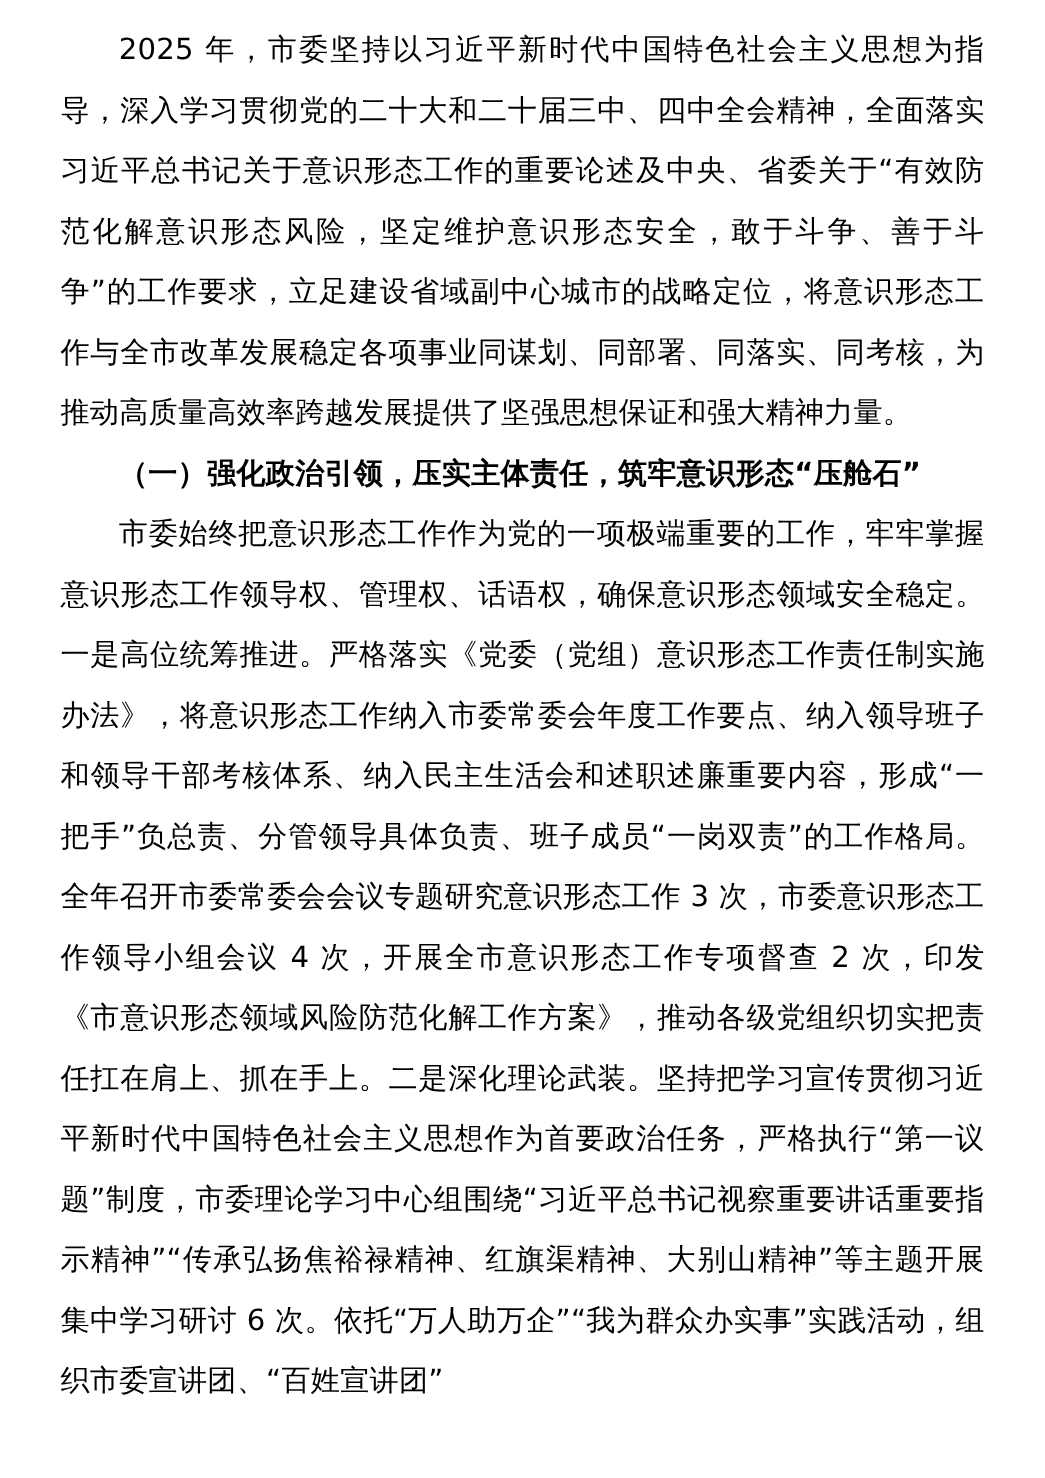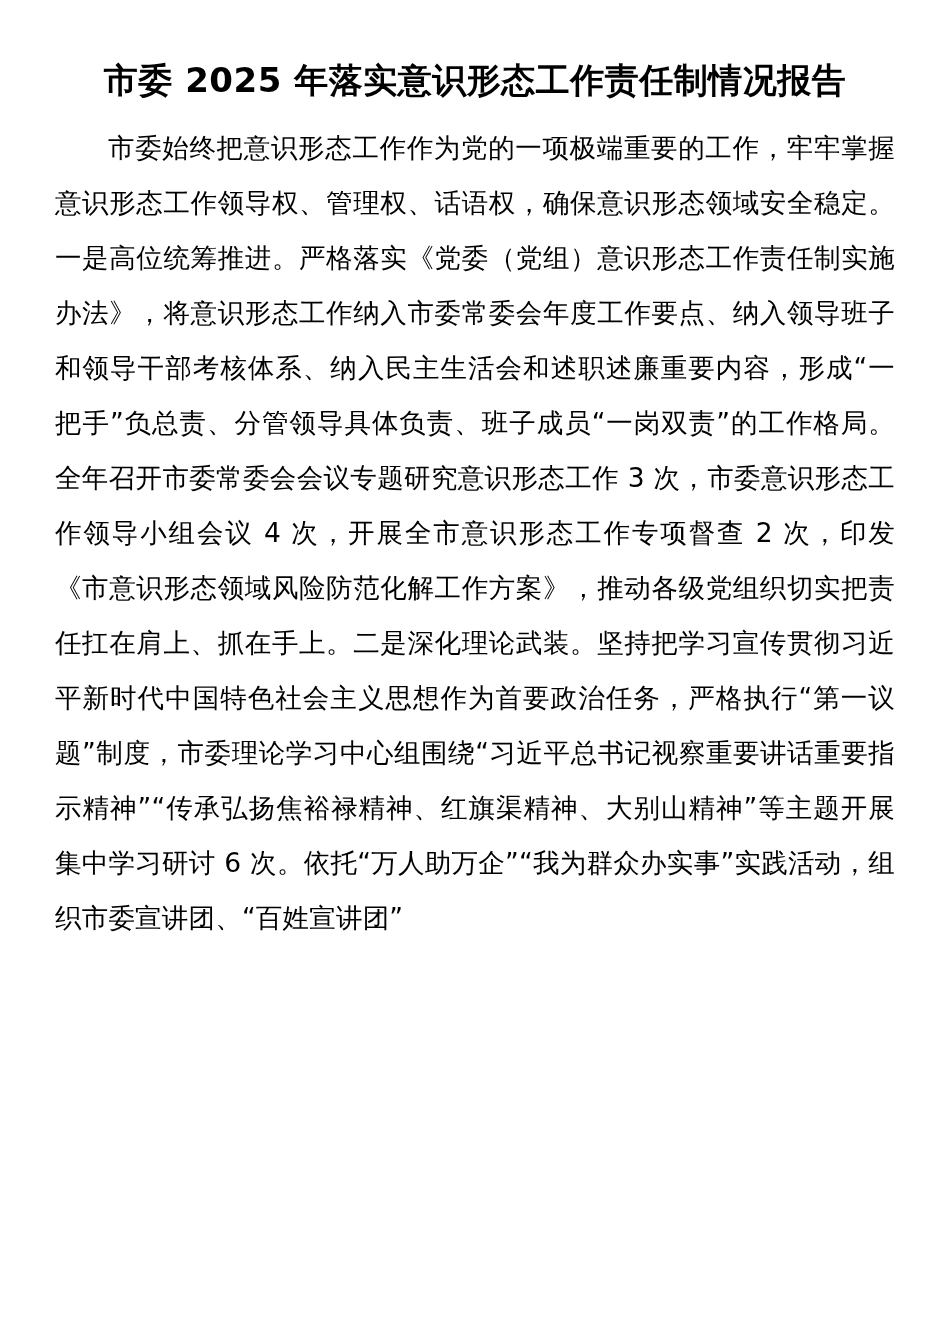--- a/index.html
+++ b/index.html
@@ -63,24 +63,25 @@
     text-indent: 2em;
     font-weight: bold;
     letter-spacing: 0.2px;
   }
 </style>
 </head>
 <body>
 
 <div class="page">
 
-  <h1 class="doc-title">市委 2025 年落实意识形态工作责任制情况报告</h1>
 
   <div class="body-block">
 
+    <p class="para">2025 年，市委坚持以习近平新时代中国特色社会主义思想为指导，深入学习贯彻党的二十大和二十届三中、四中全会精神，全面落实习近平总书记关于意识形态工作的重要论述及中央、省委关于“有效防范化解意识形态风险，坚定维护意识形态安全，敢于斗争、善于斗争”的工作要求，立足建设省域副中心城市的战略定位，将意识形态工作与全市改革发展稳定各项事业同谋划、同部署、同落实、同考核，为推动高质量高效率跨越发展提供了坚强思想保证和强大精神力量。</p>
 
 
+    <p class="heading-2">（一）强化政治引领，压实主体责任，筑牢意识形态“压舱石”</p>
 
     <p class="para">市委始终把意识形态工作作为党的一项极端重要的工作，牢牢掌握意识形态工作领导权、管理权、话语权，确保意识形态领域安全稳定。一是高位统筹推进。严格落实《党委（党组）意识形态工作责任制实施办法》，将意识形态工作纳入市委常委会年度工作要点、纳入领导班子和领导干部考核体系、纳入民主生活会和述职述廉重要内容，形成“一把手”负总责、分管领导具体负责、班子成员“一岗双责”的工作格局。全年召开市委常委会会议专题研究意识形态工作 3 次，市委意识形态工作领导小组会议 4 次，开展全市意识形态工作专项督查 2 次，印发《市意识形态领域风险防范化解工作方案》，推动各级党组织切实把责任扛在肩上、抓在手上。二是深化理论武装。坚持把学习宣传贯彻习近平新时代中国特色社会主义思想作为首要政治任务，严格执行“第一议题”制度，市委理论学习中心组围绕“习近平总书记视察重要讲话重要指示精神”“传承弘扬焦裕禄精神、红旗渠精神、大别山精神”等主题开展集中学习研讨 6 次。依托“万人助万企”“我为群众办实事”实践活动，组织市委宣讲团、“百姓宣讲团”</p>
 
   </div>
 
 </div>
 
 </body></html>

